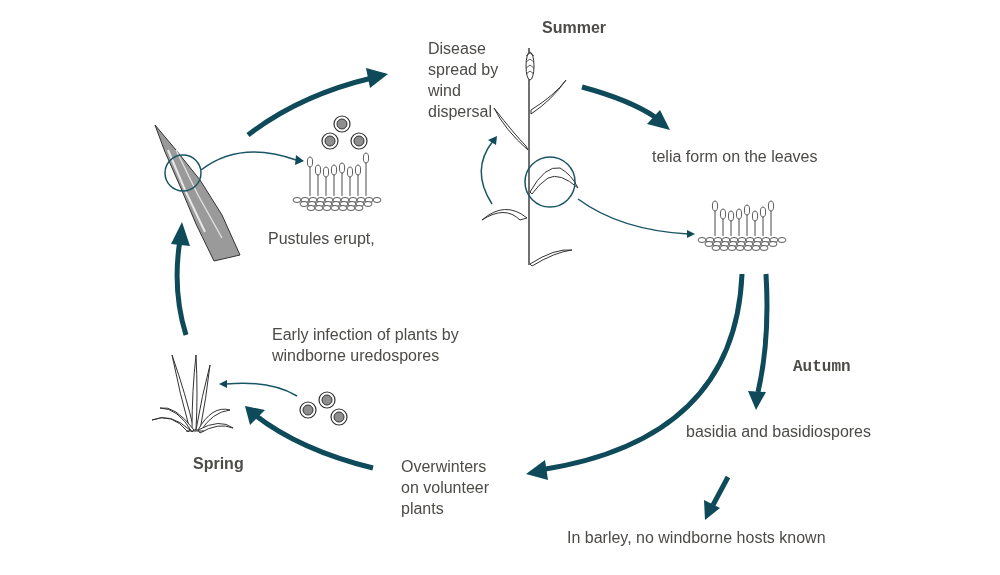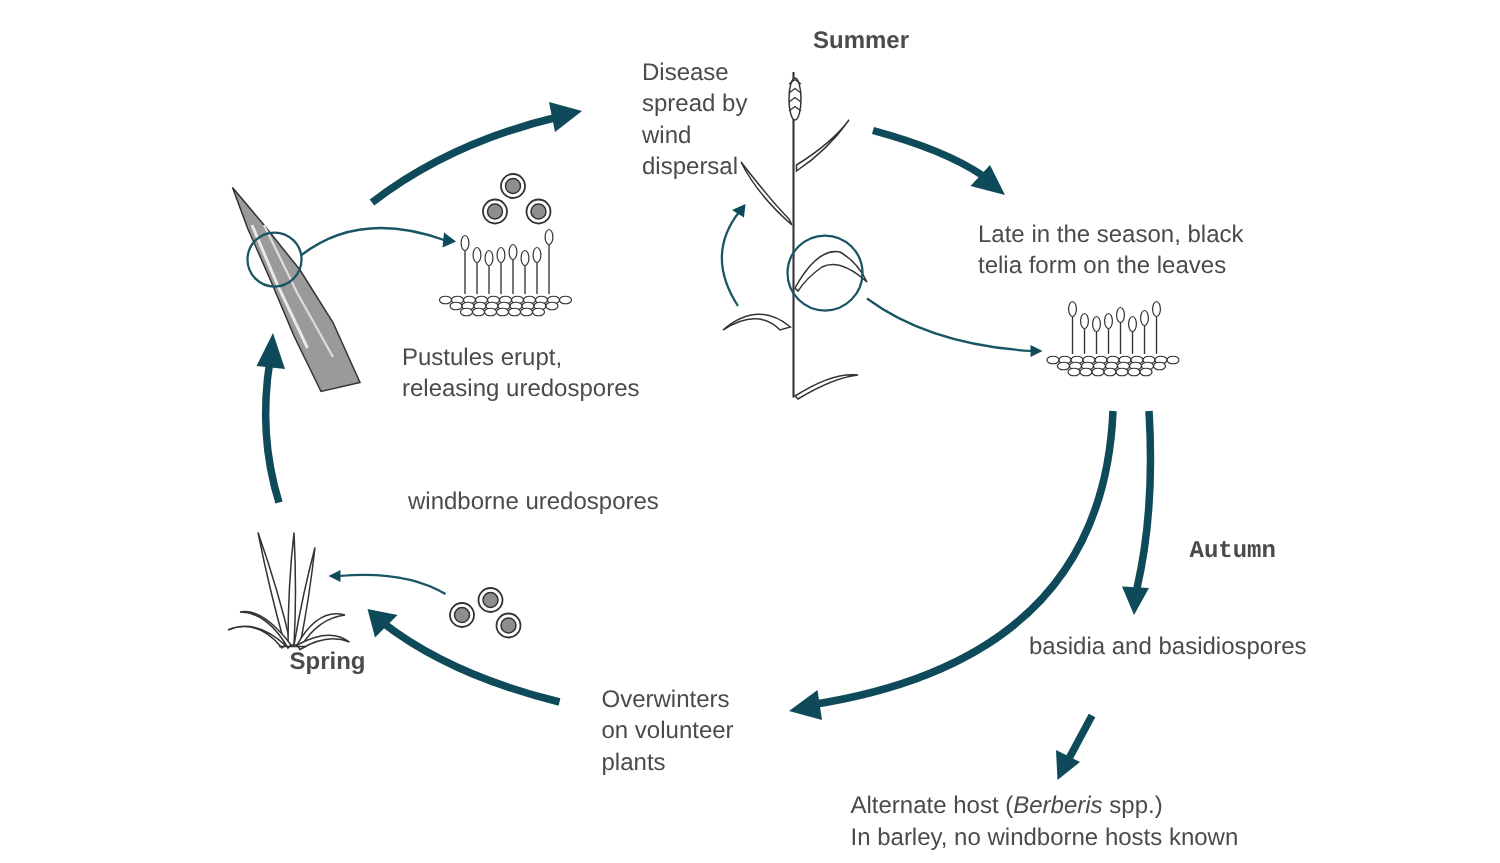--- a/index.html
+++ b/index.html
@@ -203,49 +203,47 @@
     <path class="outline" d="M190 430 Q170 412 152 420 Q172 412 188 432 Z"></path>
     <path class="outline" d="M198 430 Q212 405 230 410 Q212 412 200 432 Z"></path>
     <path class="outline" d="M194 430 Q175 405 160 408 Q178 408 192 432 Z"></path>
     <path class="outline" d="M198 430 Q220 418 233 428 Q218 422 200 433 Z"></path>
     <line x1="186" y1="431" x2="204" y2="431" stroke="#333" stroke-width="1"></line>
   </g>
 </svg>
 
 <div class="season" style="left:542px; top:19px;">Summer</div>
 <div class="season" style="left:793px; top:358px;font-family:Liberation Mono, monospace;">Autumn</div>
-<div class="season" style="left:193px; top:433px;">Spring</div>
+<div class="season" style="left:193px; top:455px;">Spring</div>
 
 <div class="lbl" style="left:416px; top:38px;margin-left:12px;">
   <div>Disease</div>
   <div>spread by</div>
   <div>wind</div>
   <div>dispersal</div>
 </div>
 
 <div class="lbl" style="left:652px; top:146px;">
-  <div>Late in the season, black</div>
   <div>telia form on the leaves</div>
 </div>
 
 <div class="lbl" style="left:686px; top:421px;">
   <div>basidia and basidiospores</div>
 </div>
 
 <div class="lbl" style="left:567px; top:527px;">
-  <div><span>Alternate host (</span><i>Berberis</i><span> spp.)</span></div>
   <div>In barley, no windborne hosts known</div>
 </div>
 
 <div class="lbl" style="left:401px; top:456px;">
   <div>Overwinters</div>
   <div>on volunteer</div>
   <div>plants</div>
 </div>
 
 <div class="lbl" style="left:272px; top:324px;">
+  <div>Early infection of plants by</div>
   <div>windborne uredospores</div>
 </div>
 
 <div class="lbl" style="left:268px; top:228px;">
   <div>Pustules erupt,</div>
-  <div>releasing uredospores</div>
 </div>
 
 </body></html>

